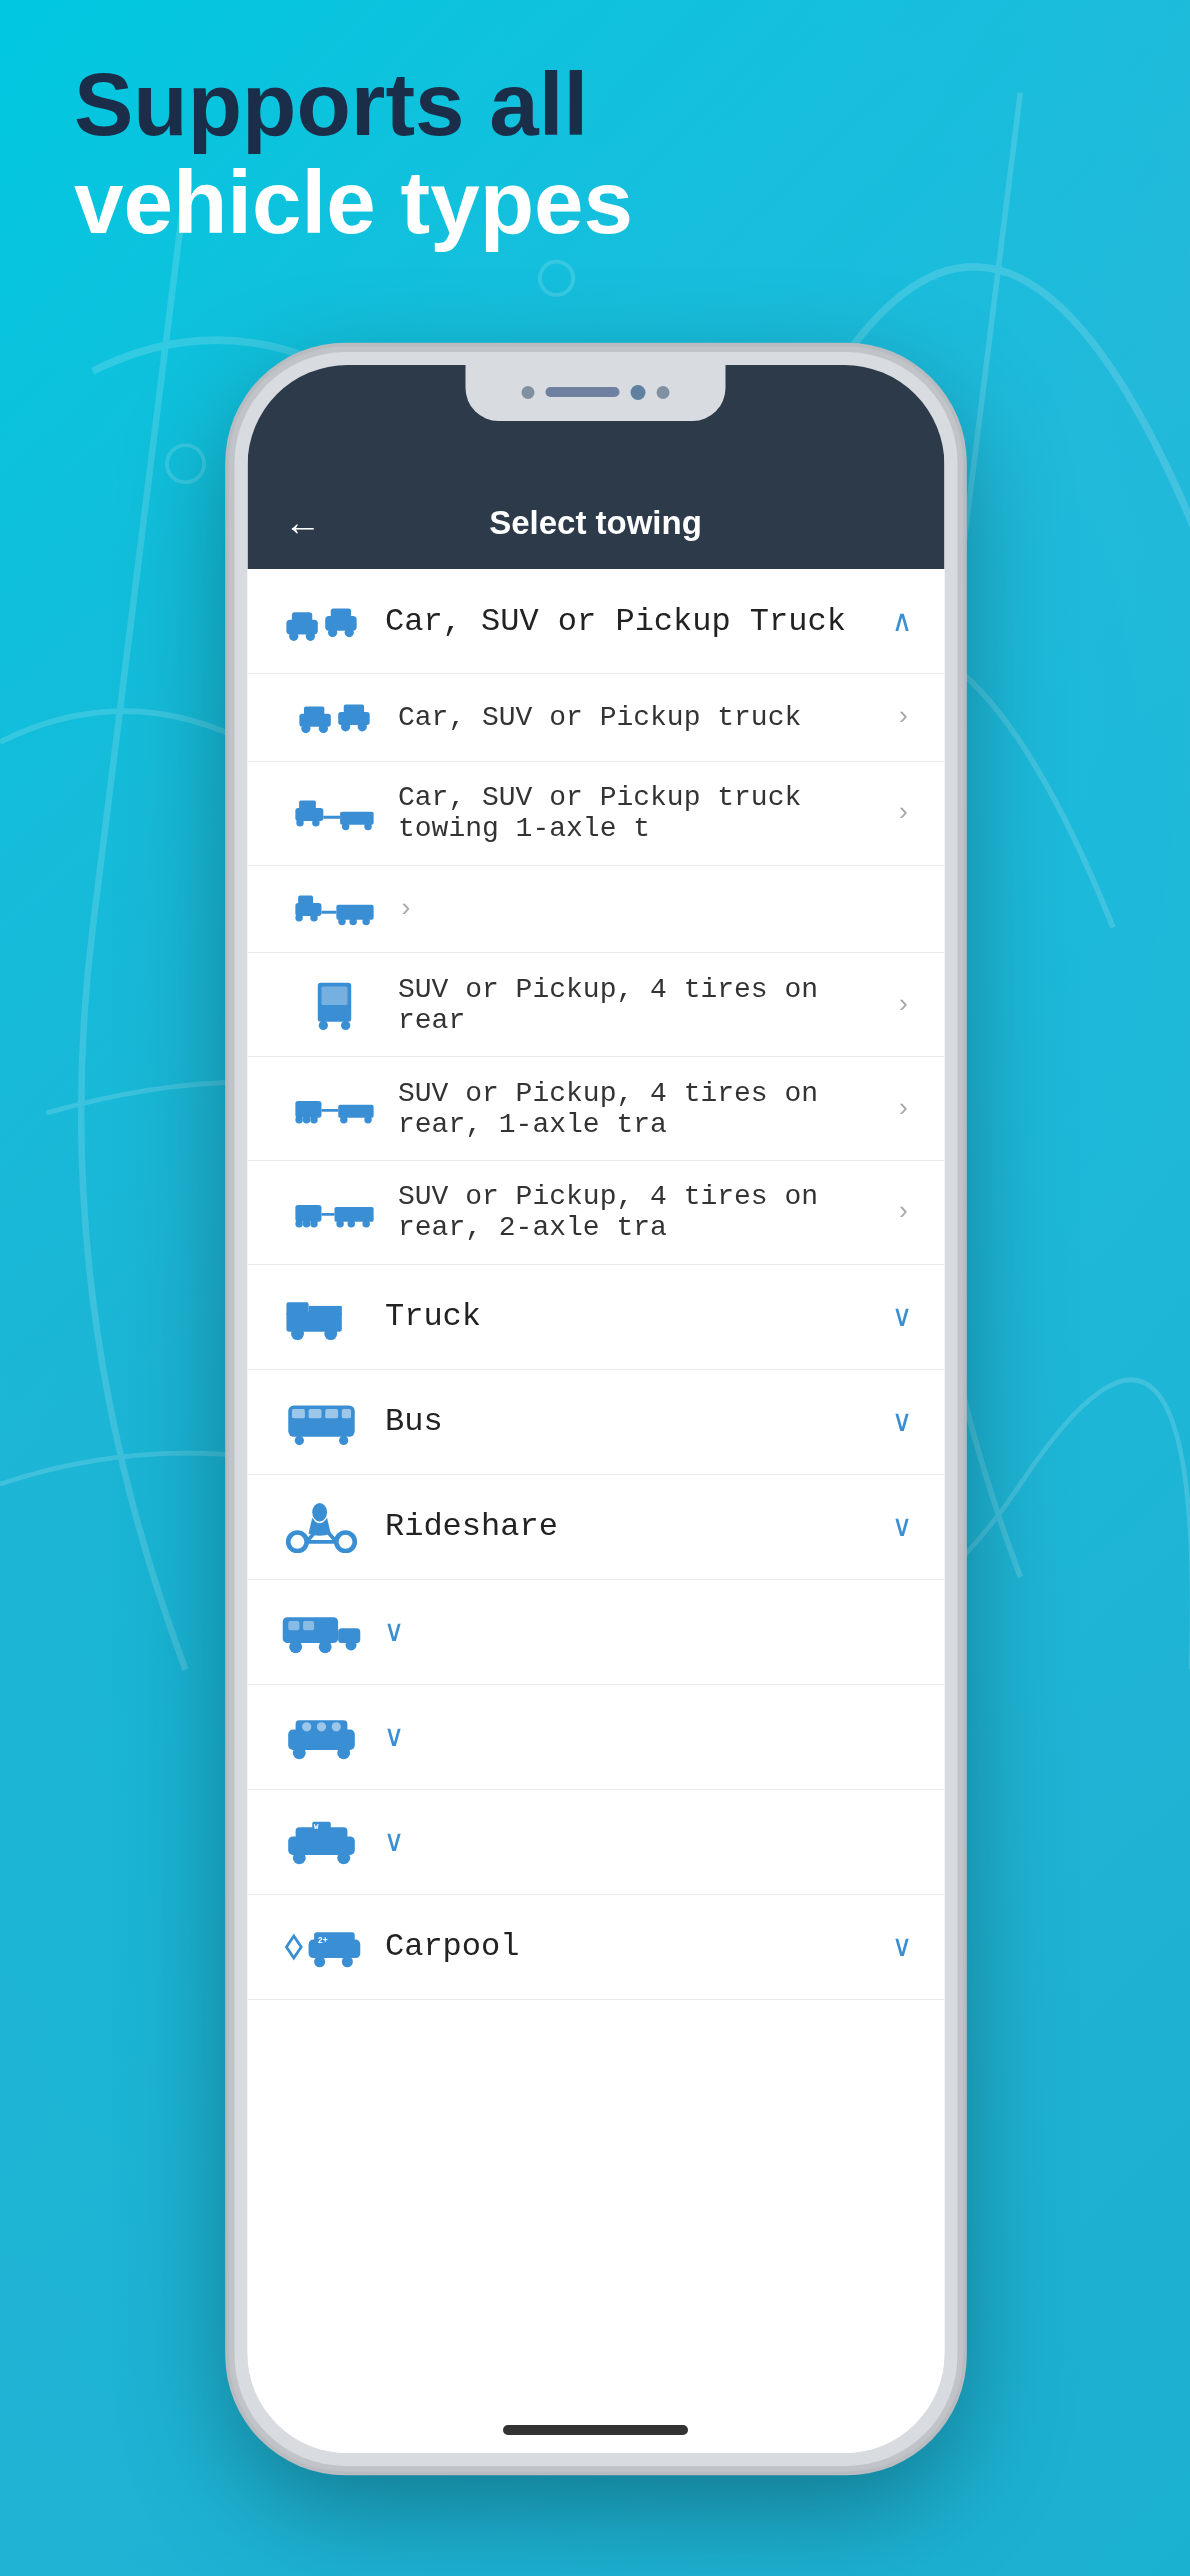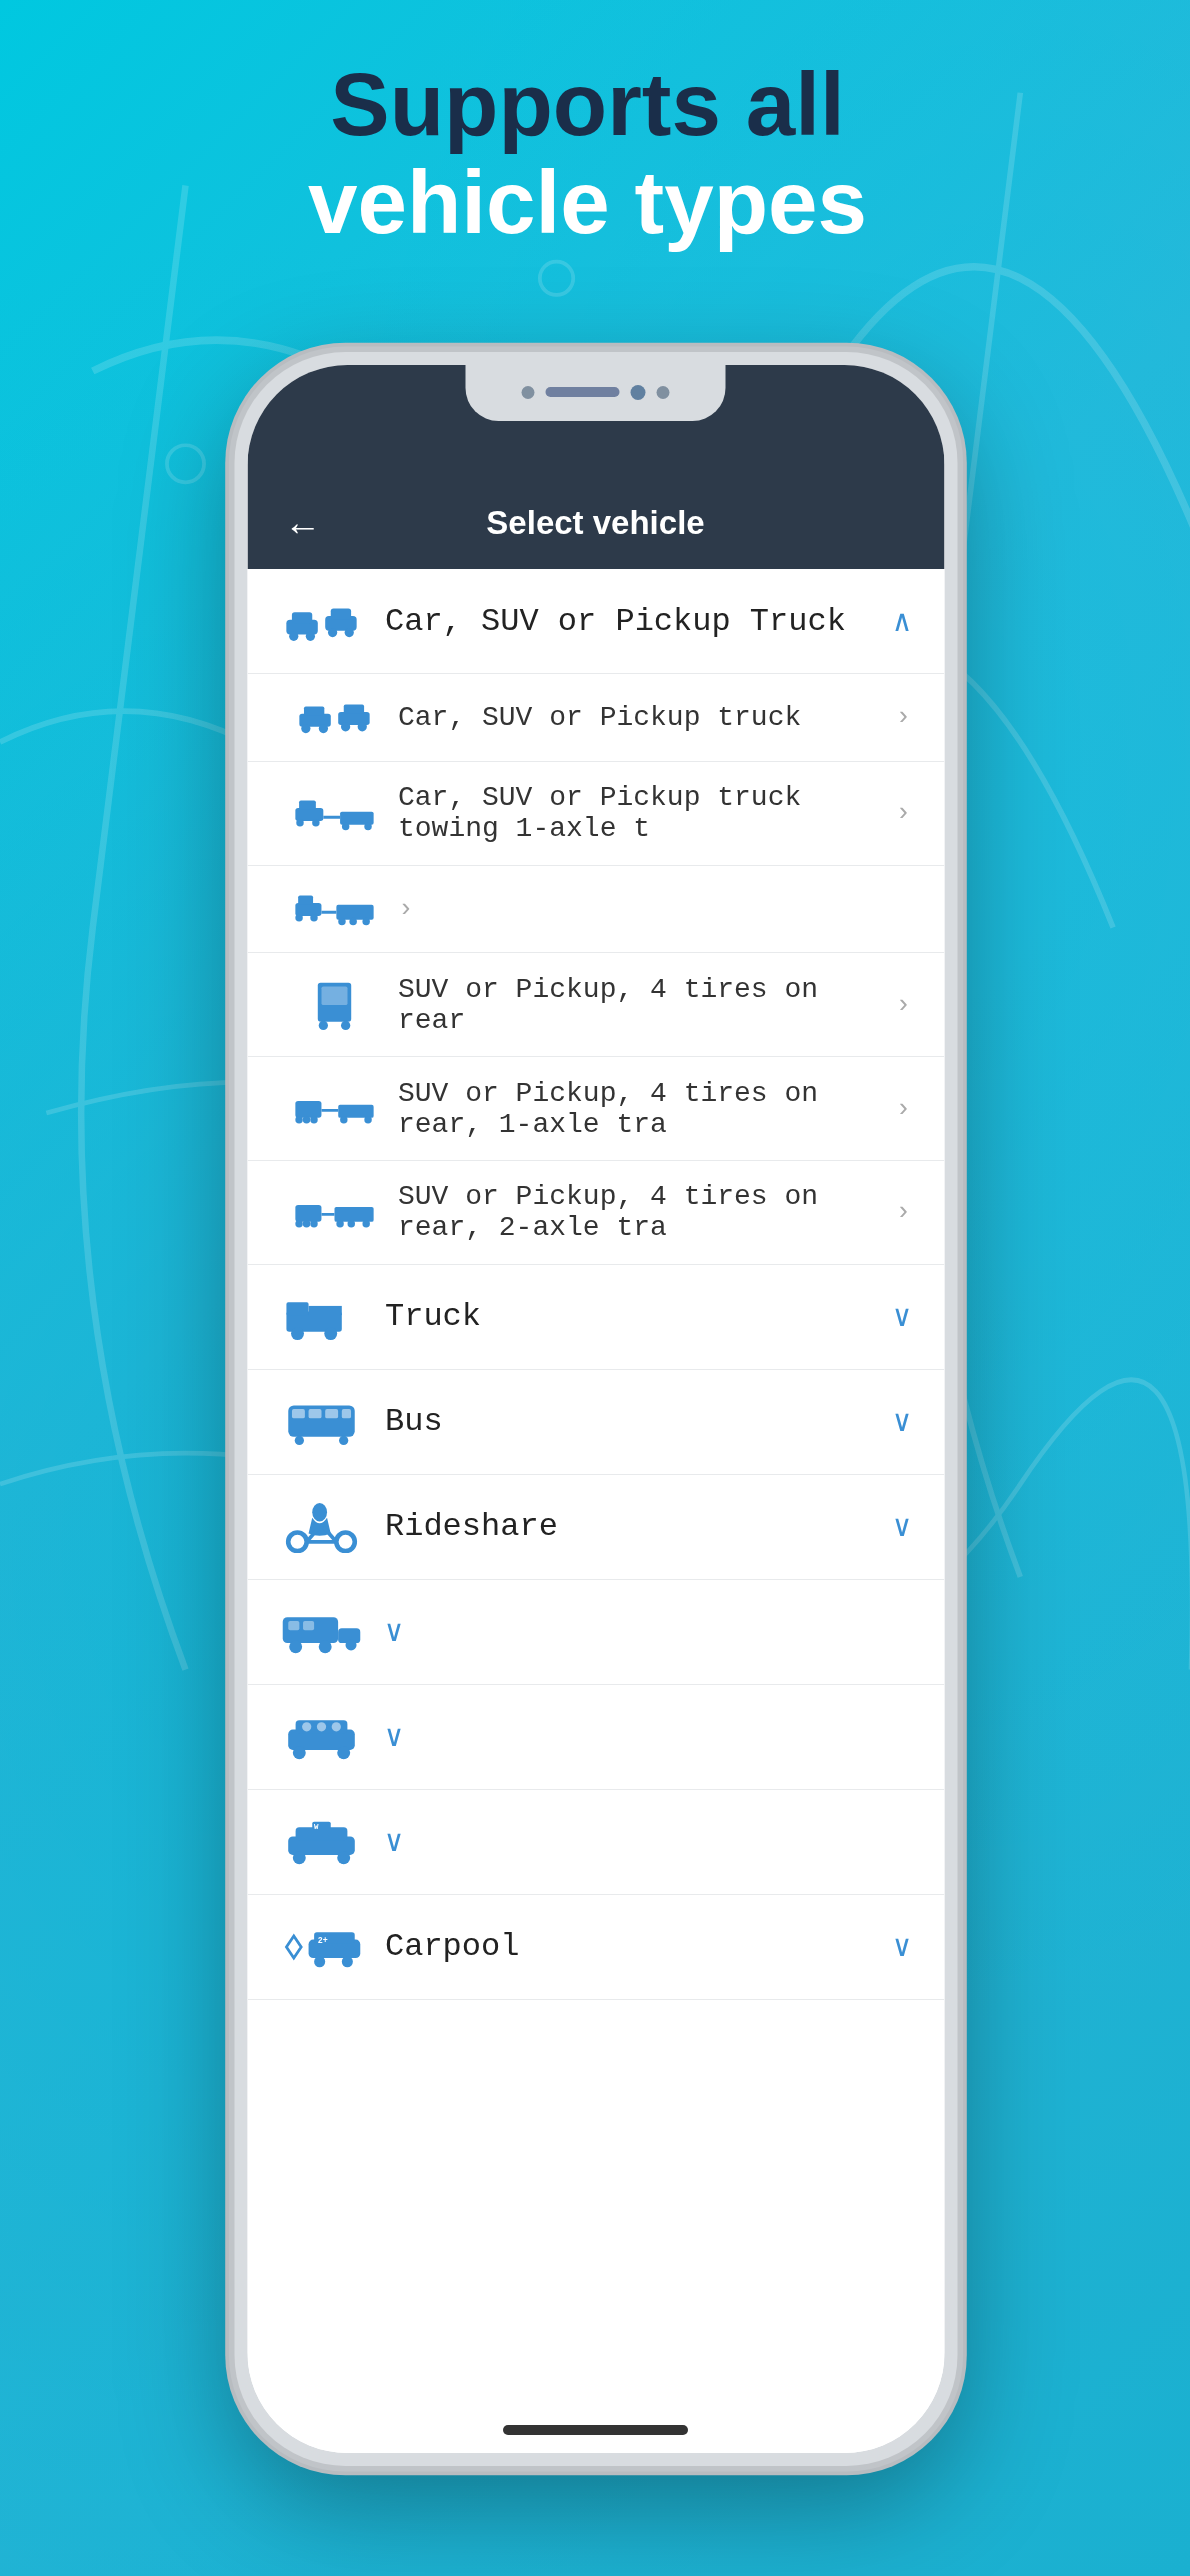--- a/index.html
+++ b/index.html
@@ -27,21 +27,21 @@
       position: absolute;
       top: 0; left: 0; right: 0; bottom: 0;
       opacity: 0.15;
       pointer-events: none;
     }
 
     .hero-title {
       position: absolute;
       top: 56px;
       left: 0; right: 16px;
-      text-align: center;
+      text-align: left;
       color: #1a2e4a;
       font-size: 89px;
       font-weight: 900;
       line-height: 1.1;
       padding: 0 74px;
     }
 
     .hero-title span {
       color: white;
     }
@@ -264,21 +264,21 @@
       <div class="notch">
         <div class="notch-dot"></div>
         <div class="notch-speaker"></div>
         <div class="notch-camera"></div>
         <div class="notch-dot"></div>
       </div>
     </div>
 
     <div class="app-header">
       <span class="back-arrow">←</span>
-      <span class="header-title">Select vehicle</span>
+      <span class="header-title">Select towing</span>
     </div>
 
     <div class="content-area">
 
       <div class="category-header expanded">
         <div class="category-icon">
           <svg width="74" height="45" viewBox="0 0 80 48" xmlns="http://www.w3.org/2000/svg">
 
             <rect x="2" y="22" width="34" height="16" rx="4" fill="#3a8fd4"></rect>
             <rect x="8" y="14" width="22" height="12" rx="3" fill="#3a8fd4"></rect>

